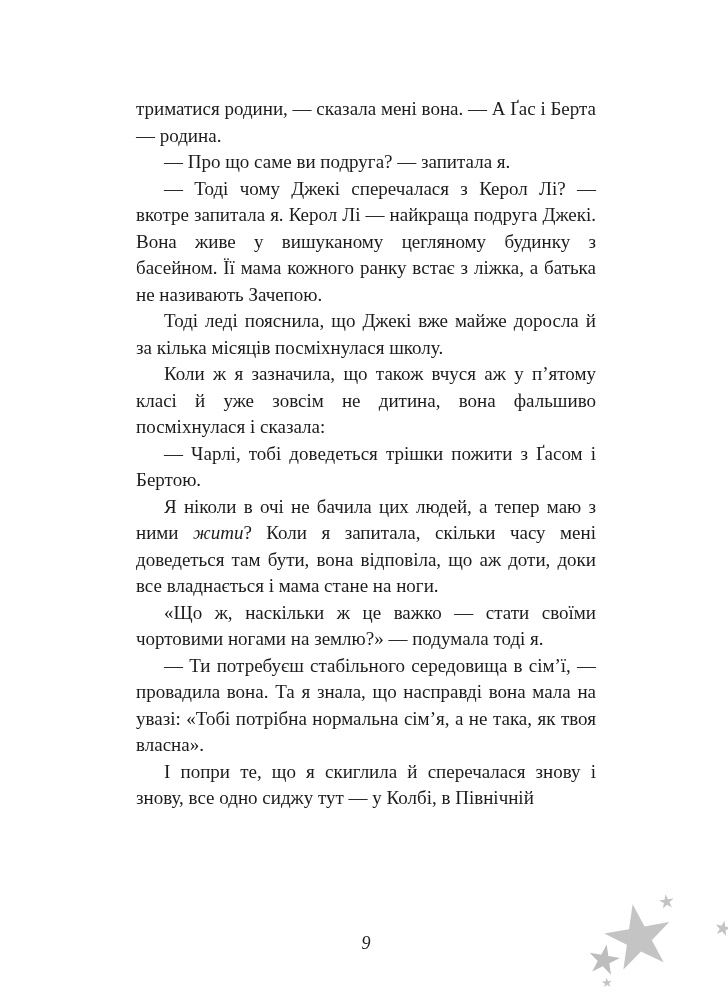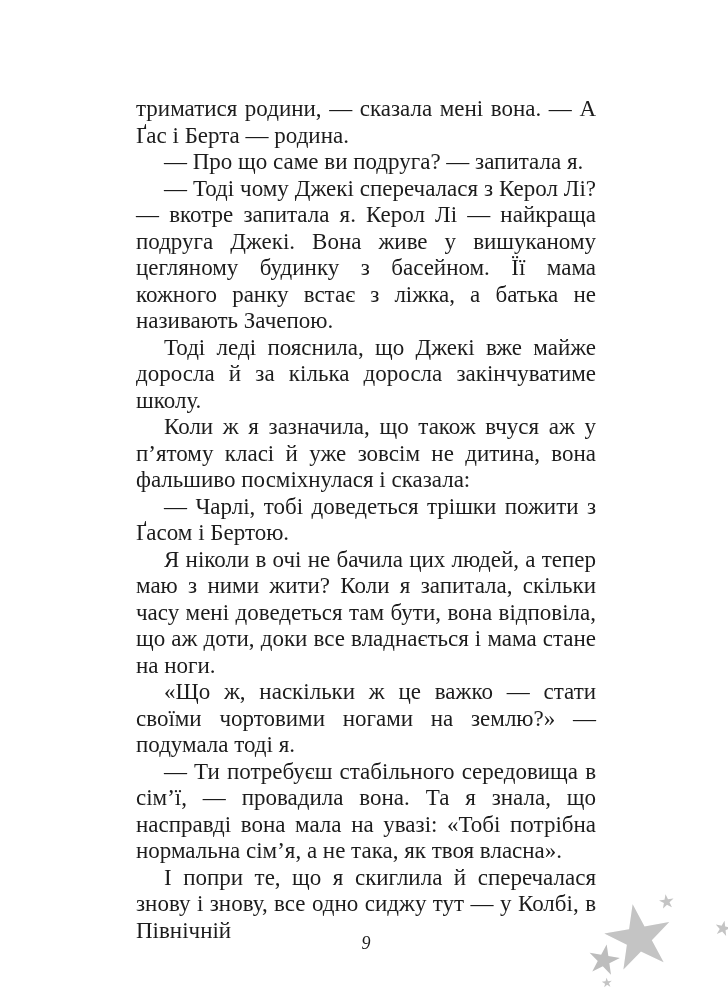--- a/index.html
+++ b/index.html
@@ -20,31 +20,32 @@
   }
   .page {
     position: absolute;
     inset: 0;
   }
   .text-block {
     position: absolute;
     left: 136px;
     top: 96px;
     width: 460px;
-    font-size: 23px;
+    font-size: 19px;
     line-height: 26.5px;
     text-align: justify;
   }
   .text-block p.para {
     text-indent: 28px;
   }
   .text-block p.para.no-indent {
     text-indent: 0;
   }
   .text-block .em {
+    font-style: italic;
   }
   .page-number {
     position: absolute;
     left: 136px;
     top: 933px;
     width: 460px;
     text-align: center;
     font-size: 18px;
     font-style: italic;
     color: var(--text-color);
@@ -71,21 +72,21 @@
 </style>
 </head>
 <body>
 
 <div class="page">
 
   <div class="text-block">
       <p class="para no-indent"><span>триматися родини, — сказала мені вона. — А Ґас і Берта — родина.</span></p>
       <p class="para"><span>— Про що саме ви подруга? — запитала я.</span></p>
       <p class="para"><span>— Тоді чому Джекі сперечалася з Керол Лі? — вкотре запитала я. Керол Лі — найкраща подруга Джекі. Вона живе у вишуканому цегляному будинку з басейном. Її мама кожного ранку встає з ліжка, а батька не називають Зачепою.</span></p>
-      <p class="para"><span>Тоді леді пояснила, що Джекі вже майже доросла й за кілька доросла закінчуватиме школу.</span></p>
+      <p class="para"><span>Тоді леді пояснила, що Джекі вже майже доросла й за кілька місяців посміхнулася школу.</span></p>
       <p class="para"><span>Коли ж я зазначила, що також вчуся аж у п’ятому класі й уже зовсім не дитина, вона фальшиво посміхнулася і сказала:</span></p>
       <p class="para"><span>— Чарлі, тобі доведеться трішки пожити з Ґасом і Бертою.</span></p>
       <p class="para"><span>Я ніколи в очі не бачила цих людей, а тепер маю з ними </span><span class="em">жити</span><span>? Коли я запитала, скільки часу мені доведеться там бути, вона відповіла, що аж доти, доки все владнається і мама стане на ноги.</span></p>
       <p class="para"><span>«Що ж, наскільки ж це важко — стати своїми чортовими ногами на землю?» — подумала тоді я.</span></p>
       <p class="para"><span>— Ти потребуєш стабільного середовища в сім’ї, — провадила вона. Та я знала, що насправді вона мала на увазі: «Тобі потрібна нормальна сім’я, а не така, як твоя власна».</span></p>
       <p class="para"><span>І попри те, що я скиглила й сперечалася знову і знову, все одно сиджу тут — у Колбі, в Північній</span></p>
     </div>
 
   <div class="page-number">9</div>
 

